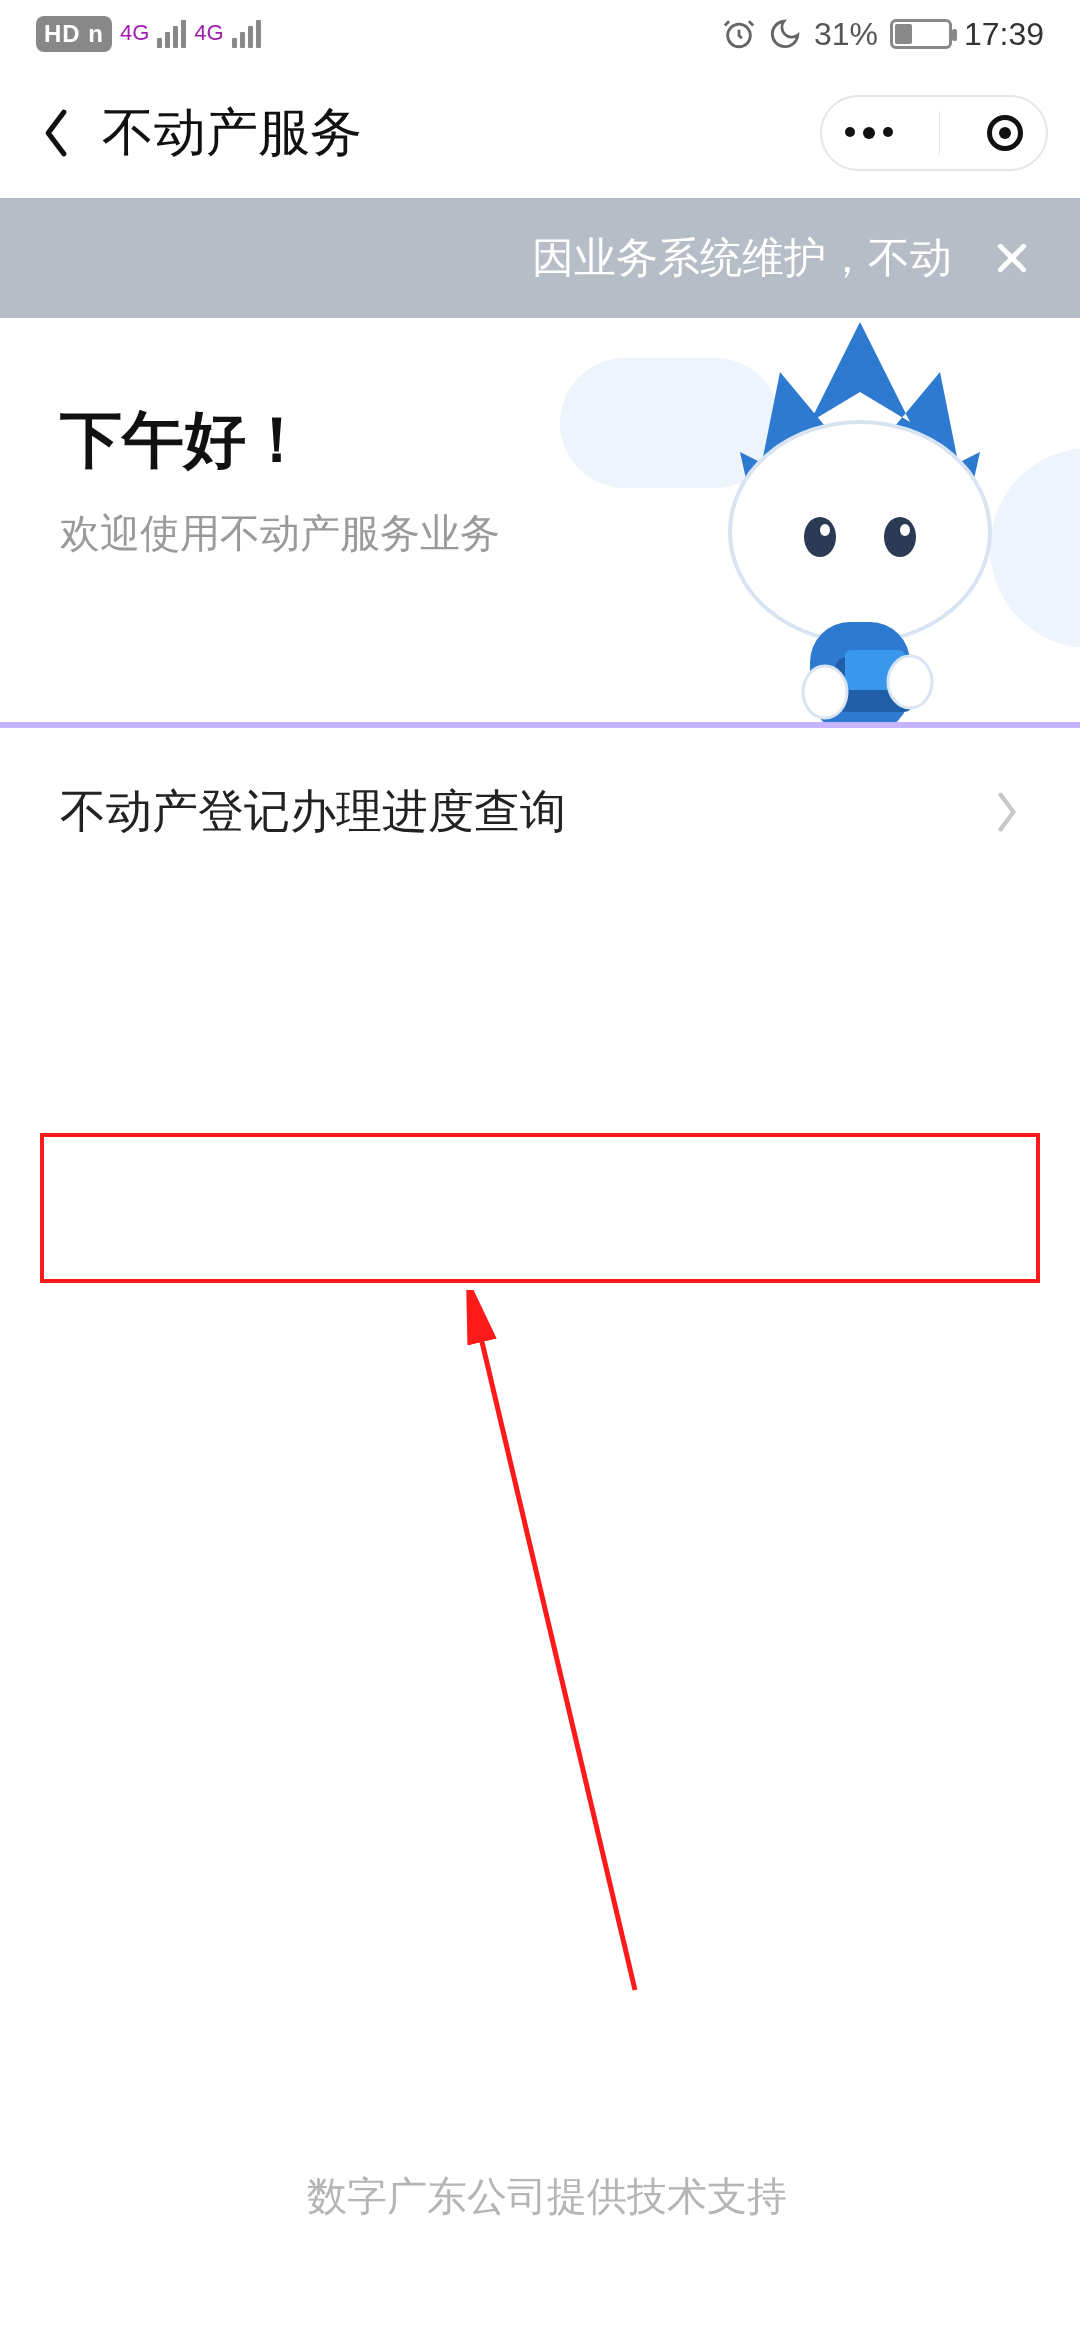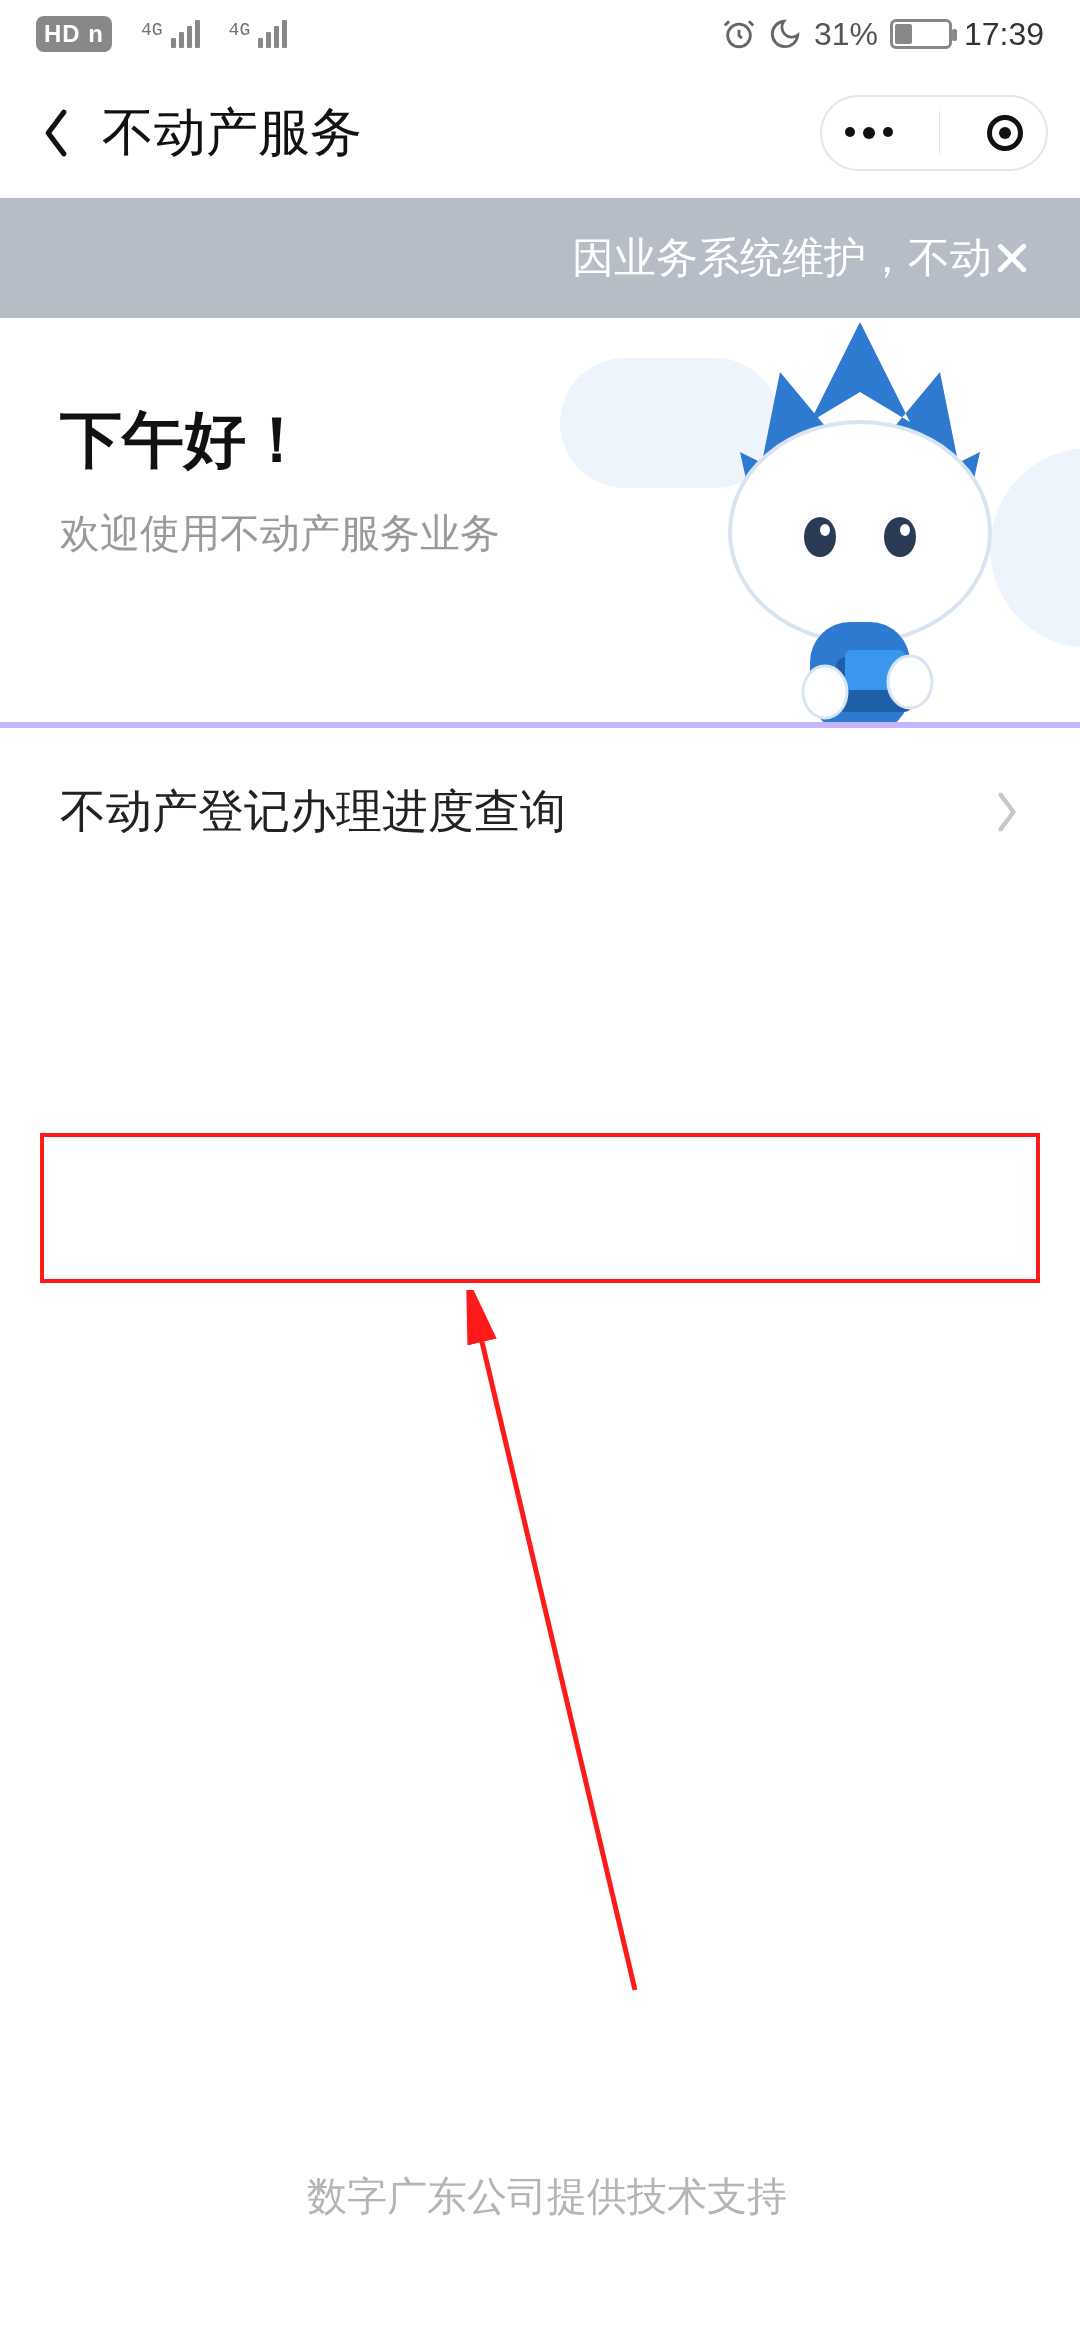--- a/index.html
+++ b/index.html
@@ -1,23 +1,23 @@
 <!DOCTYPE html>
 <html><head>
 <meta charset="utf-8">
 <style>
   * { margin: 0; padding: 0; box-sizing: border-box; }
   html, body { width: 1080px; height: 2340px; font-family: -apple-system, "PingFang SC", "Microsoft YaHei", sans-serif; background: #ffffff; overflow: hidden; position: relative; }
 
   
   .status-bar { height: 68px; display: flex; align-items: center; justify-content: space-between; padding: 0 36px; color: #4a4a4a; }
-  .status-left { display: flex; align-items: center; gap: 29px; }
+  .status-left { display: flex; align-items: center; gap: 8px; }
   .hd-badge { background: #888; color: #fff; font-size: 24px; font-weight: 700; padding: 4px 8px; border-radius: 8px; letter-spacing: 1px; }
   .signal-block { display: flex; align-items: flex-end; gap: 6px; }
-  .signal-label { font-size: 18px; color: #737373; align-self: flex-start; margin-right: 2px; font-family: Liberation Mono, monospace; }
+  .signal-label { font-size: 22px; color: #a21caf; align-self: flex-start; margin-right: 2px; }
   .bars { display: flex; align-items: flex-end; gap: 3px; }
   .bars span { width: 5px; background: #888; border-radius: 1px; display: inline-block; }
   .bars span:nth-child(1){height:10px;} .bars span:nth-child(2){height:16px;} .bars span:nth-child(3){height:22px;} .bars span:nth-child(4){height:28px;}
   .status-right { display: flex; align-items: center; gap: 12px; font-size: 32px; color: #555; }
   .battery-pct { font-size: 32px; }
   .battery { width: 62px; height: 30px; border: 3px solid #888; border-radius: 6px; position: relative; }
   .battery::after { content: ""; position: absolute; right: -8px; top: 7px; width: 5px; height: 12px; background: #888; border-radius: 2px; }
   .battery-fill { position: absolute; left: 2px; top: 2px; bottom: 2px; width: 30%; background: #888; border-radius: 2px; }
   .clock { font-size: 32px; color: #333; }
 
@@ -27,21 +27,21 @@
   .title-text { font-size: 52px; color: #111; margin-left: 26px; }
   .capsule { position: absolute; right: 32px; top: 50%; transform: translateY(-50%); width: 228px; height: 76px; border: 2px solid #e5e5e5; border-radius: 40px; display: flex; align-items: center; justify-content: space-around; background: #fff; }
   .capsule-divider { width: 1px; height: 44px; background: #e5e5e5; }
   .dots { display: flex; gap: 8px; }
   .dots span { width: 10px; height: 10px; background: #111; border-radius: 50%; }
   .dots span:nth-child(2){ width:12px; height:12px;}
   .target { width: 36px; height: 36px; border: 5px solid #111; border-radius: 50%; display: flex; align-items: center; justify-content: center; }
   .target::after{ content:""; width:12px; height:12px; background:#111; border-radius:50%; }
 
   
-  .notice-bar { height: 120px; background: #b6bdc7; display: flex; align-items: center; justify-content: flex-end; padding: 0 48px; }
+  .notice-bar { height: 120px; background: #b6bdc7; display: flex; align-items: center; justify-content: flex-end; padding: 0 48px; gap: 40px; }
   .notice-text { color: #fff; font-size: 42px; white-space: nowrap; overflow: hidden; }
   .notice-close { color: #fff; }
 
   
   .hero { height: 410px; position: relative; padding: 80px 60px 0 60px; overflow: hidden; border-bottom: 6px solid #c4b5fd; }
   .greeting { font-size: 62px; font-weight: 600; color: #111; }
   .subgreeting { font-size: 40px; color: #9a9a9a; margin-top: 24px; }
   .mascot { position: absolute; right: 20px; bottom: -10px; width: 400px; height: 420px; }
   .cloud { position: absolute; background: #eef4fb; border-radius: 80px; }
   .cloud1 { width: 220px; height: 130px; right: 300px; top: 40px; }

